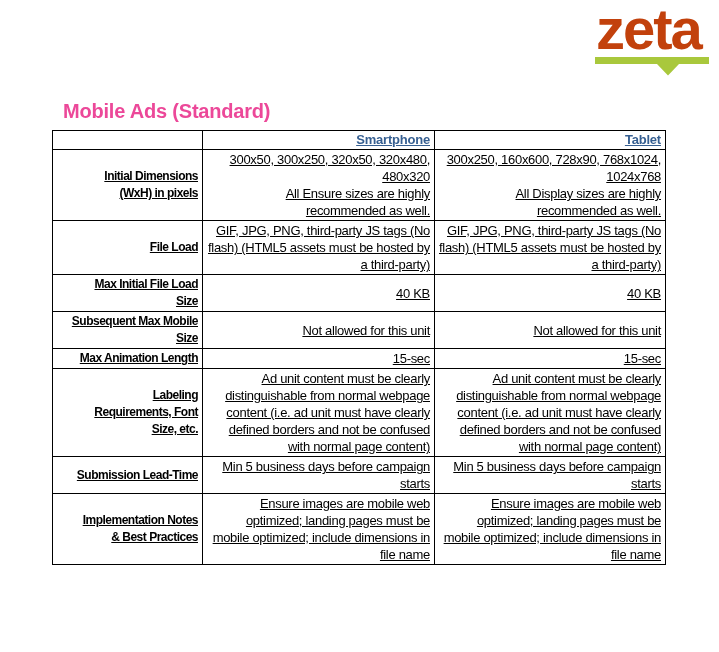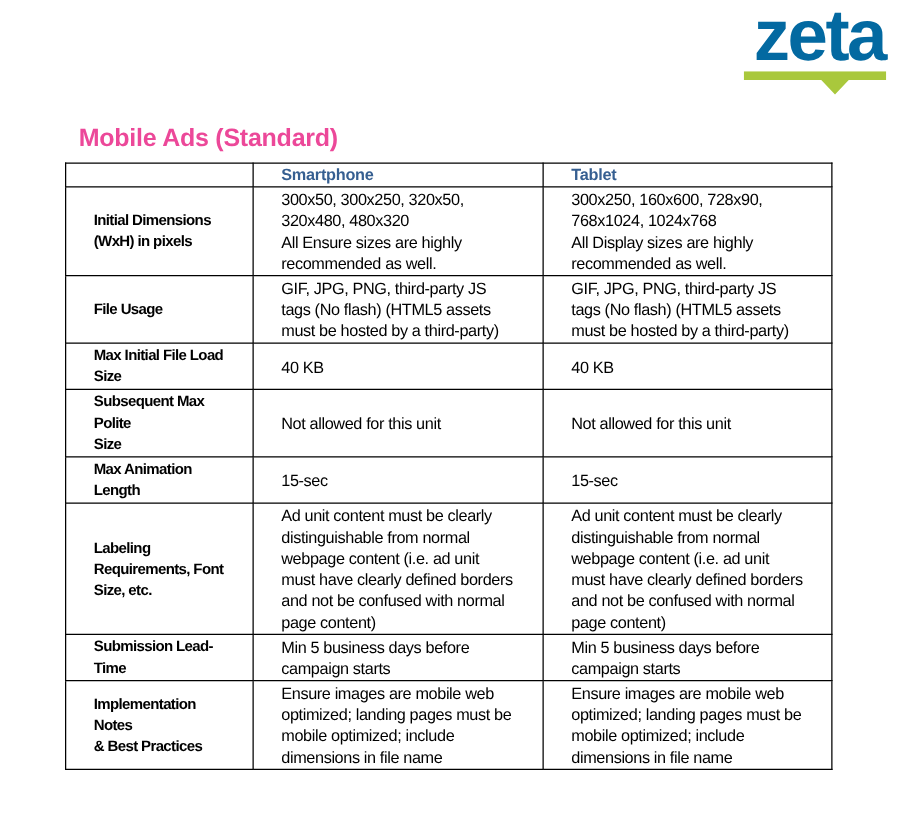--- a/index.html
+++ b/index.html
@@ -16,23 +16,23 @@
   
   .logo {
     position: absolute; top: 2px; right: 3px;
     width: 120px; text-align: left;
   }
   .logo-text {
     font-family: "Liberation Sans", sans-serif;
     font-weight: bold;
     font-size: 58px; line-height: 54px;
     letter-spacing: -2px;
-    color: #0369a1;
+    color: #c2410c;
     display: block;
-    text-align: center;
+    text-align: left;
     padding-right: 1px;
   }
   .logo-underline { display: block; margin-top: 1px; margin-left: -1px; }
 
   
   .page-title {
     position: absolute; left: 52px; top: 100px;
     font-size: 20px; font-weight: bold; color: #ec4899;
     letter-spacing: -0.2px;
     margin-left: 11px;
@@ -45,24 +45,25 @@
     border-collapse: collapse;
     table-layout: fixed;
   }
   .spec-table col.c-label { width: 150px; }
   .spec-table col.c-smart { width: 232px; }
   .spec-table col.c-tablet { width: 231px; }
 
   .spec-table th, .spec-table td {
     border: 1px solid #000;
     vertical-align: middle;
-    text-align: left;
-    padding: 1px 22px;
+    text-align: right;
+    padding: 1px 4px;
     white-space: pre-line;
     overflow: hidden;
+    text-decoration: underline;
   }
   .spec-table thead th {
     font-size: 13px; font-weight: bold;
     color: #365F91;
     letter-spacing: -0.2px;
     line-height: 16px;
     height: 18px;
   }
   .spec-table td.row-label {
     font-size: 12px; font-weight: bold;
@@ -109,32 +110,32 @@
     <tbody>
       <tr class="h68">
         <td class="row-label">Initial Dimensions
 (WxH) in pixels</td>
         <td class="val">300x50, 300x250, 320x50, 320x480, 480x320
 All Ensure sizes are highly recommended as well.</td>
         <td class="val">300x250, 160x600, 728x90, 768x1024, 1024x768
 All Display sizes are highly recommended as well.</td>
       </tr>
       <tr class="h51">
-        <td class="row-label">File Usage</td>
+        <td class="row-label">File Load</td>
         <td class="val">GIF, JPG, PNG, third-party JS tags (No flash) (HTML5 assets must be hosted by a third-party)</td>
         <td class="val">GIF, JPG, PNG, third-party JS tags (No flash) (HTML5 assets must be hosted by a third-party)</td>
       </tr>
       <tr class="h34">
         <td class="row-label">Max Initial File Load
 Size</td>
         <td class="val">40 KB</td>
         <td class="val">40 KB</td>
       </tr>
       <tr class="h34">
-        <td class="row-label">Subsequent Max Polite
+        <td class="row-label">Subsequent Max Mobile
 Size</td>
         <td class="val">Not allowed for this unit</td>
         <td class="val">Not allowed for this unit</td>
       </tr>
       <tr class="h17">
         <td class="row-label">Max Animation Length</td>
         <td class="val">15-sec</td>
         <td class="val">15-sec</td>
       </tr>
       <tr class="h86">

